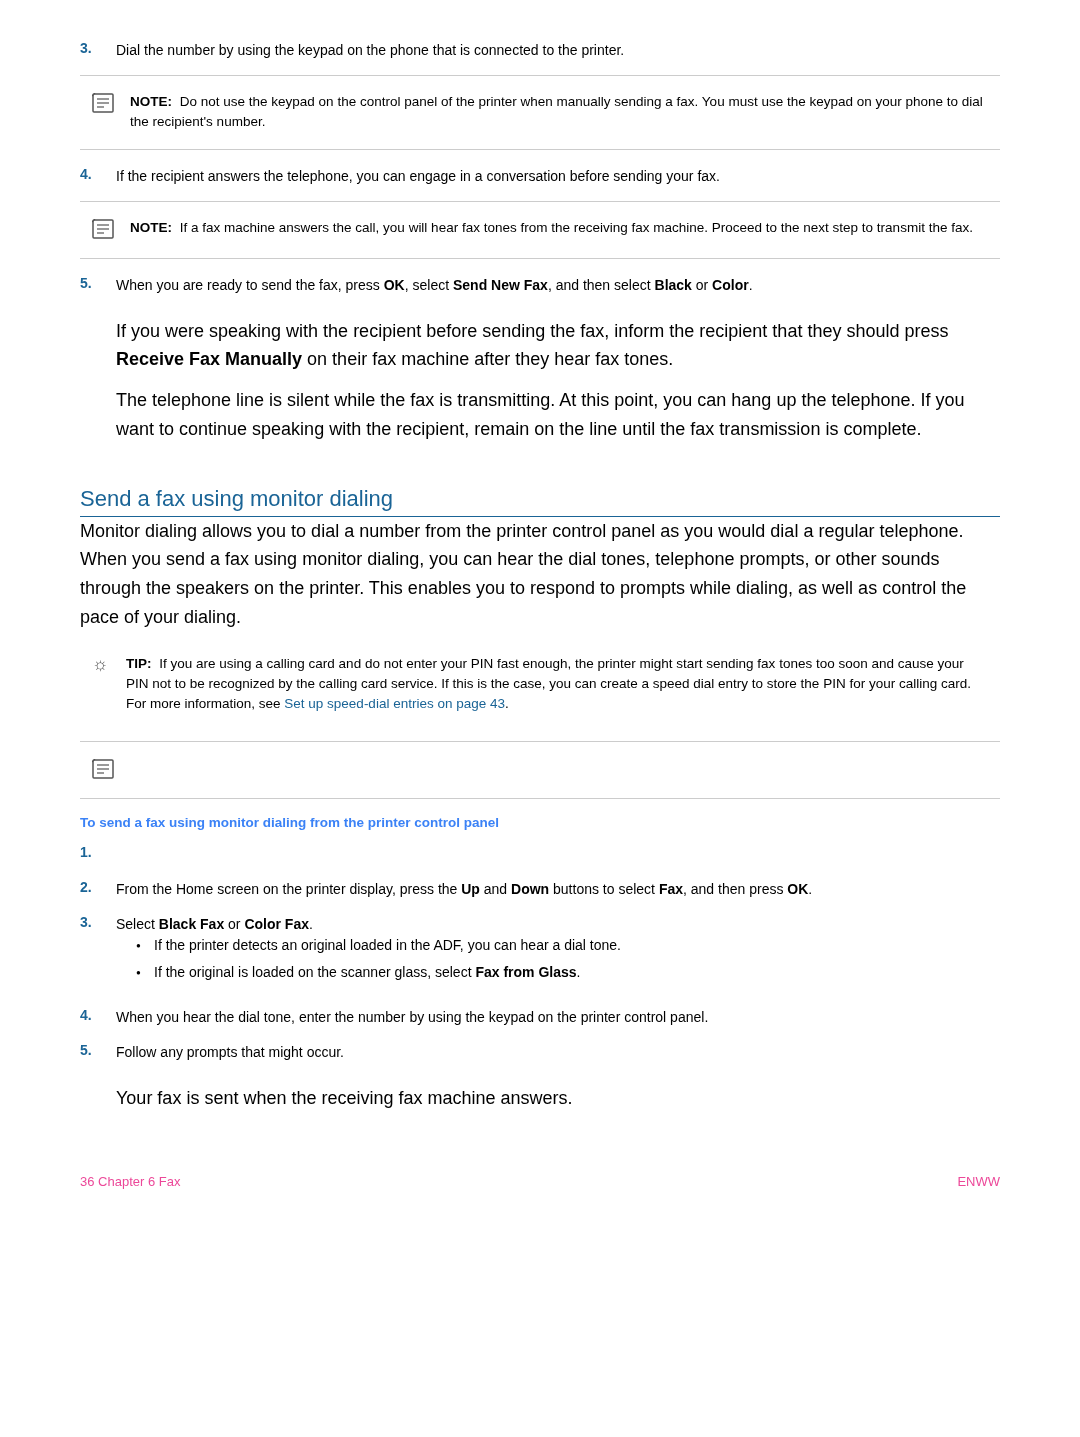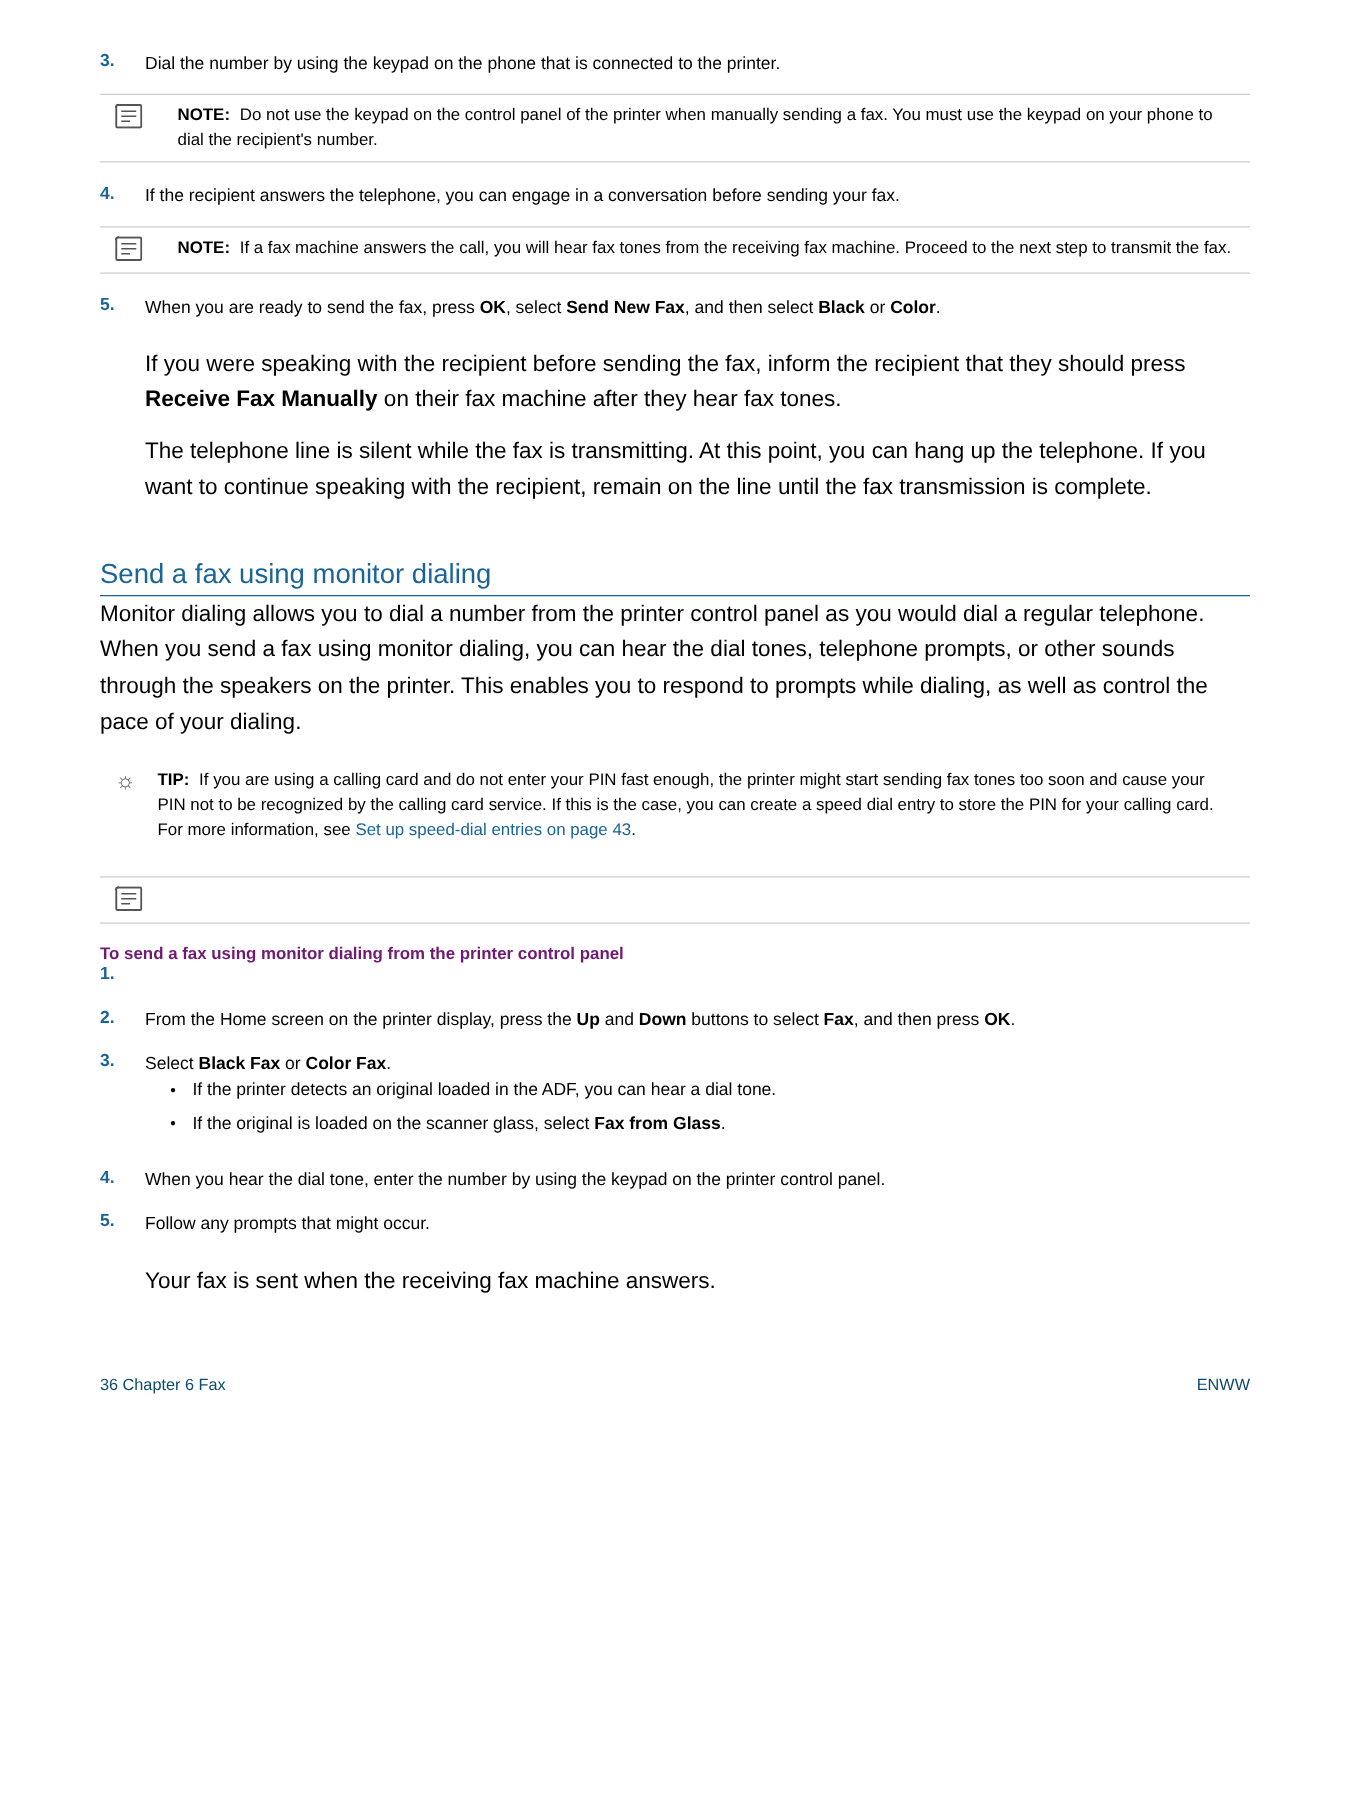--- a/index.html
+++ b/index.html
@@ -38,25 +38,25 @@
     }
 
     .step-content {
       flex: 1;
       line-height: 1.5;
     }
 
     .note-box {
       border-top: 1px solid #cccccc;
       border-bottom: 1px solid #cccccc;
-      padding: 6px 12px;
+      padding: 16px 12px;
       margin: 10px 0 16px 0;
       display: flex;
       align-items: flex-start;
-      gap: 22px;
+      gap: 10px;
     }
 
     .note-icon {
       min-width: 28px;
       min-height: 24px;
       display: inline-flex;
       align-items: flex-start;
       padding-top: 1px;
     }
 
@@ -93,24 +93,24 @@
     .section-heading {
       color: #1a6496;
       font-size: 22px;
       font-weight: normal;
       border-bottom: 1px solid #1a6496;
       padding-bottom: 4px;
       margin-top: 30px;
     }
 
     .sub-heading {
-      color: #701a75;
+      color: #3b82f6;
       font-size: 13.5px;
       font-weight: bold;
-      margin-bottom: 0;
+      margin-bottom: 14px;
       margin-top: 6px;
     }
 
     .paragraph {
       line-height: 1.6;
       margin-bottom: 12px;
       font-size: 18px;
     }
 
     .link {
@@ -134,21 +134,21 @@
       font-size: 8px;
       padding-top: 5px;
     }
 
     .footer {
       display: flex;
       justify-content: space-between;
       margin-top: 40px;
       padding-top: 10px;
       font-size: 13px;
-      color: #0c4a6e;
+      color: #ec4899;
       text-align: center;
     }
 
     .inline-bold {
       font-weight: bold;
     }
   </style>
 </head>
 <body>
 

